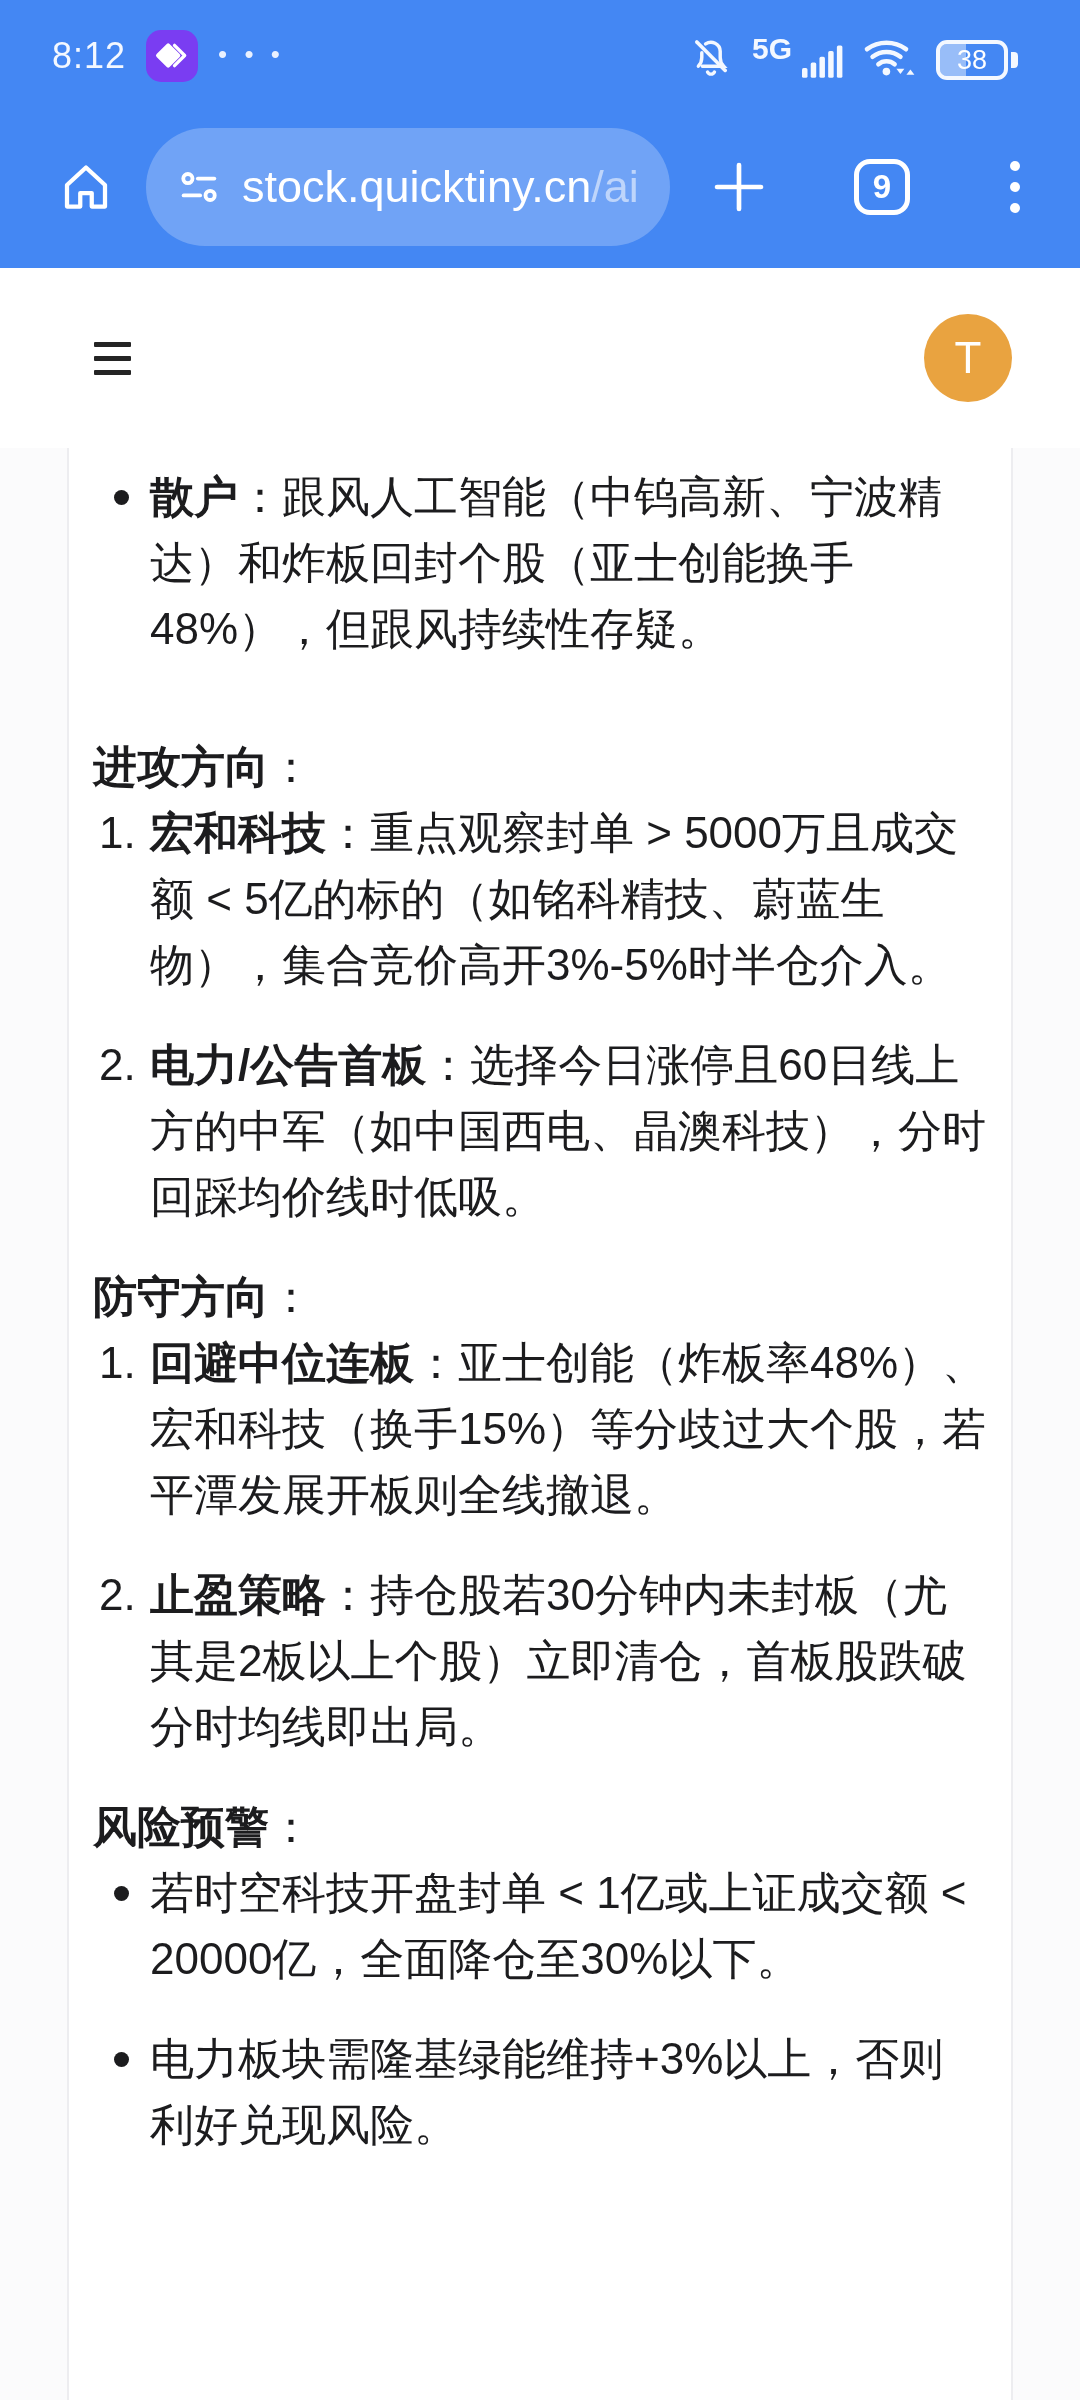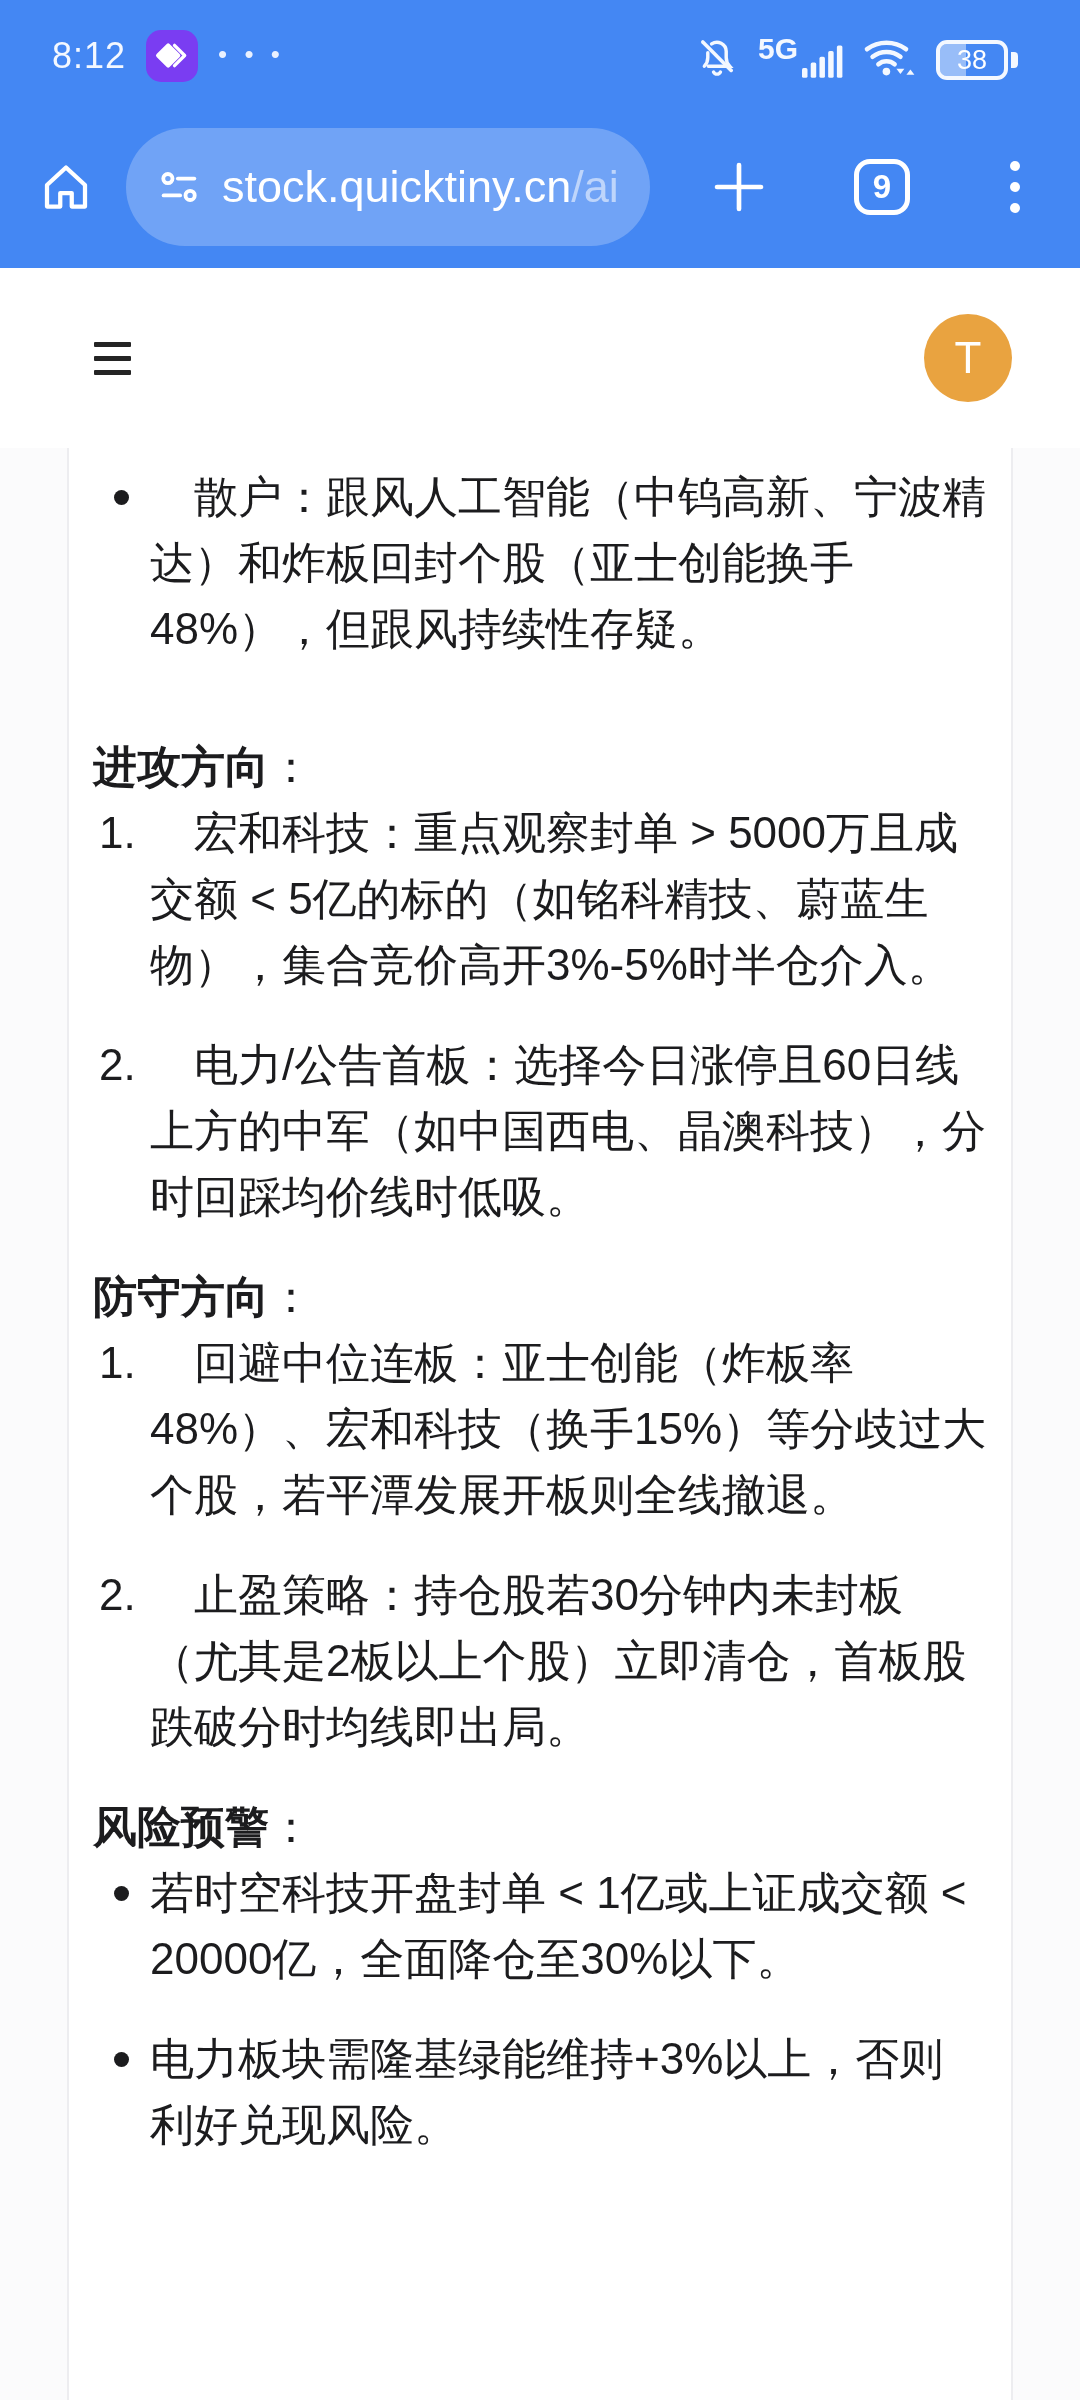--- a/index.html
+++ b/index.html
@@ -13,33 +13,33 @@
   .status-bar{
     height:112px;background:#4487f3;display:flex;align-items:center;
     justify-content:space-between;padding:0 62px 0 52px;box-sizing:border-box;color:#fff;
   }
   .sb-left{display:flex;align-items:center;gap:20px;}
   .sb-time{font-size:36px;font-weight:500;letter-spacing:1px;color:#f4f8ff;}
   .app-badge{width:52px;height:52px;border-radius:15px;background:#7a3df2;
     display:flex;align-items:center;justify-content:center;}
   .sb-more{font-size:26px;letter-spacing:5px;color:#eaf1ff;transform:translateY(-2px);}
   .sb-right{display:flex;align-items:flex-end;gap:18px;}
-  .net{display:flex;align-items:flex-end;gap:4px;}
+  .net{display:flex;align-items:flex-end;gap:10px;}
   .net-label{font-size:30px;font-weight:700;transform:translateY(-14px);color:#f4f8ff;}
   .battery{position:relative;width:72px;height:40px;border:4px solid #f4f8ff;border-radius:11px;
     box-sizing:border-box;display:flex;align-items:center;justify-content:center;overflow:hidden;}
   .battery-fill{position:absolute;left:0;top:0;bottom:0;width:40%;background:rgba(255,255,255,.45);}
   .battery-num{position:relative;font-size:27px;font-weight:500;color:#fff;}
   .battery-nub{width:7px;height:16px;background:#f4f8ff;border-radius:0 4px 4px 0;margin-left:3px;
     align-self:center;transform:translateY(-0px);}
   .batt-wrap{display:flex;align-items:center;}
   
   .toolbar{
     height:156px;background:#4487f3;display:flex;align-items:center;
-    padding:0 60px 6px 36px;box-sizing:border-box;
+    padding:0 60px 6px 56px;box-sizing:border-box;
   }
   .home-btn{width:60px;height:60px;flex:0 0 auto;margin-right:30px;display:flex;
     align-items:center;justify-content:center;}
   .url-pill{
     flex:0 0 auto;width:524px;height:118px;border-radius:60px;
     background:rgba(255,255,255,.24);display:flex;align-items:center;
     padding:0 30px;box-sizing:border-box;gap:20px;overflow:hidden;
   }
   .url-text{font-size:45px;color:#ffffff;white-space:nowrap;}
   .url-path{color:rgba(255,255,255,.55);}
@@ -62,21 +62,21 @@
   .divider{height:2px;background:#e7e7ea;}
   
   .content-wrap{position:absolute;top:448px;bottom:0;left:0;right:0;background:#fbfbfc;}
   .card{
     width:946px;margin:0 auto;height:100%;box-sizing:border-box;background:#fff;
     border-left:2px solid #ededf0;border-right:2px solid #ededf0;
     padding:16px 24px 0 24px;color:#1c1c1e;
   }
   .card p,.card h3{margin:0;}
   .body-text{font-size:44px;line-height:66px;font-weight:400;color:#1c1c1e;}
-  .body-text b{font-weight:400;margin-left:44px;}
+  .body-text b{font-weight:700;}
   .heading{font-size:44px;line-height:66px;font-weight:700;color:#1c1c1e;margin:0 0 36px 0;}
   .heading .colon{font-weight:400;}
   .h-strategy{margin-bottom:20px;}
   .li{display:flex;margin:0 0 34px 0;}
   .first-list{margin-bottom:72px;}
   .marker{flex:0 0 57px;font-size:44px;line-height:66px;color:#1c1c1e;
     box-sizing:border-box;padding-left:6px;}
   .dot-marker{padding-left:0;}
   .dot{display:block;width:15px;height:15px;border-radius:50%;background:#1c1c1e;
     margin:26px 0 0 21px;}

